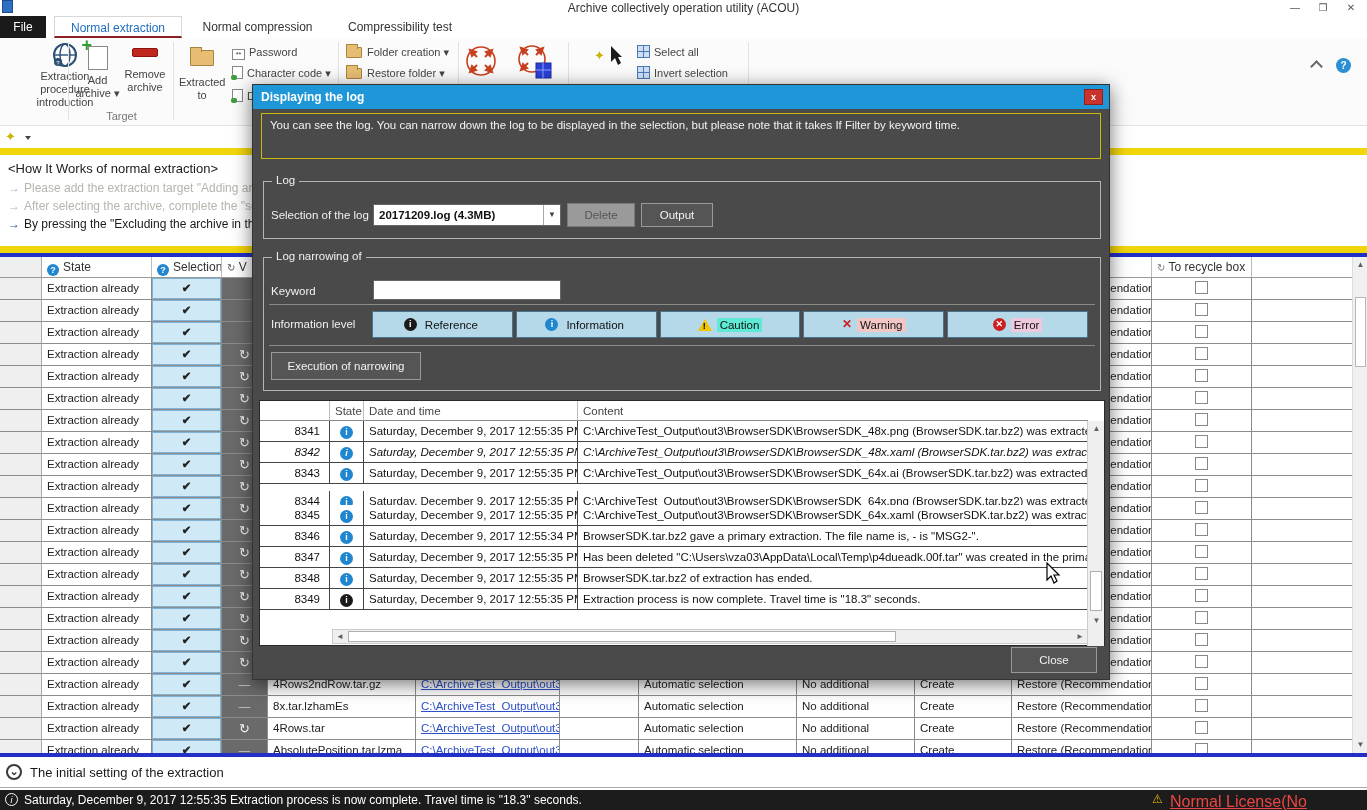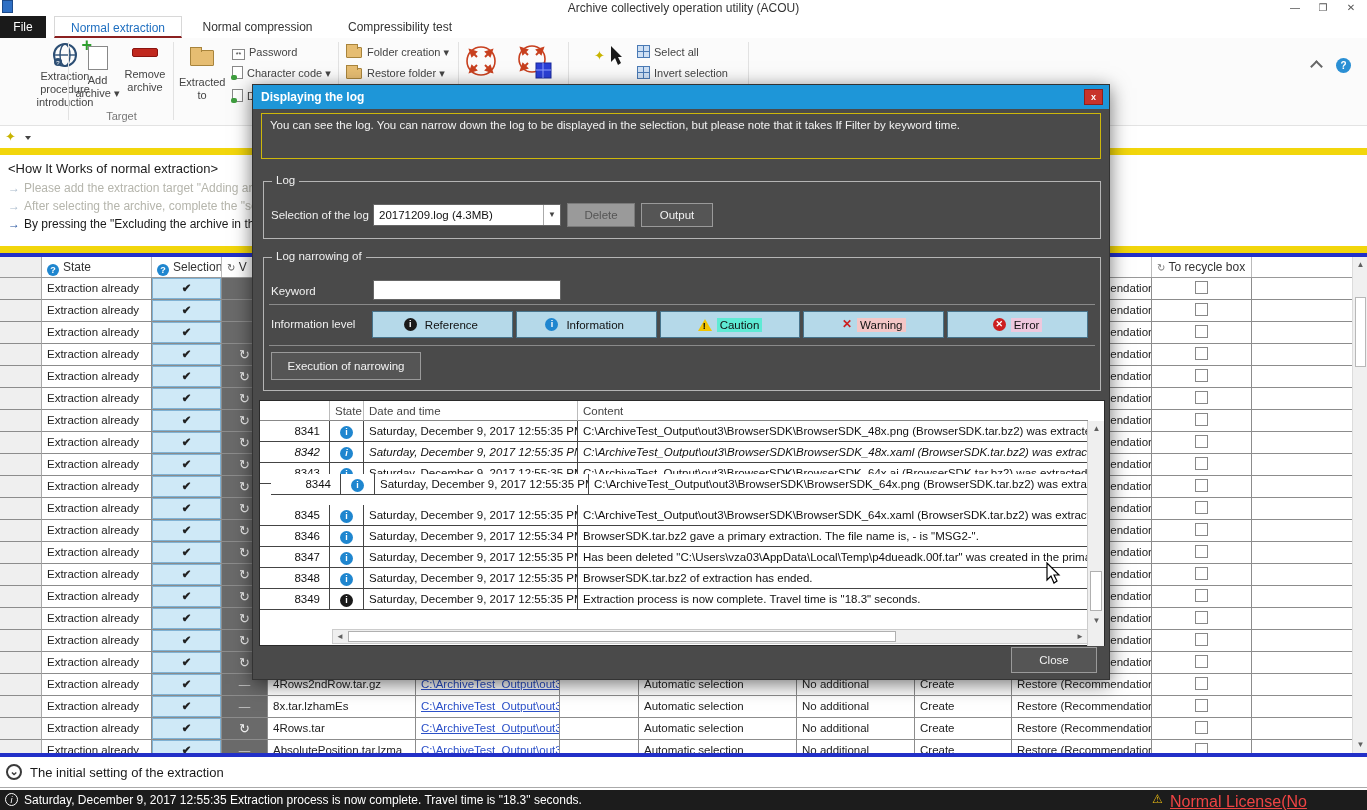--- a/index.html
+++ b/index.html
@@ -652,21 +652,21 @@
 
   <div class="abs" id="dialog">
     <div id="dlg-title">Displaying the log</div>
     <div id="dlg-close">x</div>
     <div id="dlg-msg">You can see the log. You can narrow down the log to be displayed in the selection, but please note that it takes If Filter by keyword time.</div>
 
     <div class="grpbox" style="left:10px;top:96px;width:838px;height:58px;">
       <span class="grplabel">Log</span>
     </div>
     <div class="dlglabel" style="left:18px;top:124px;width:100px;">Selection of the log</div>
-    <div class="combo" style="left:120px;top:119px;width:188px;height:22px;">
+    <div class="combo" style="left:120px;top:119px;width:188px;height:22px;font-weight:bold;">
       <span>20171209.log (4.3MB)</span>
       <span class="carr">▼</span>
     </div>
     <div class="dbtn disabled" style="left:314px;top:118px;width:68px;height:24px;line-height:22px;">Delete</div>
     <div class="dbtn" style="left:388px;top:118px;width:72px;height:24px;line-height:22px;">Output</div>
 
     <div class="grpbox" style="left:10px;top:172px;width:838px;height:134px;">
       <span class="grplabel">Log narrowing of</span>
     </div>
     <div class="dlglabel" style="left:18px;top:200px;">Keyword</div>
@@ -715,21 +715,21 @@
             <div class="dcell d-state"><span class="st-dot ic-blue">i</span></div>
             <div class="dcell d-date">Saturday, December 9, 2017 12:55:35 PM</div>
             <div class="dcell d-content">C:\ArchiveTest_Output\out3\BrowserSDK\BrowserSDK_48x.xaml (BrowserSDK.tar.bz2) was extracted.</div>
           </div>
           <div class="drow" style="top: 62px;">
             <div class="dcell d-num">8343</div>
             <div class="dcell d-state"><span class="st-dot ic-blue">i</span></div>
             <div class="dcell d-date">Saturday, December 9, 2017 12:55:35 PM</div>
             <div class="dcell d-content">C:\ArchiveTest_Output\out3\BrowserSDK\BrowserSDK_64x.ai (BrowserSDK.tar.bz2) was extracted.</div>
           </div>
-          <div class="drow" style="top: 73px; margin-left: 11px;">
+          <div class="drow" style="top: 90px;">
             <div class="dcell d-num">8344</div>
             <div class="dcell d-state"><span class="st-dot ic-blue">i</span></div>
             <div class="dcell d-date">Saturday, December 9, 2017 12:55:35 PM</div>
             <div class="dcell d-content">C:\ArchiveTest_Output\out3\BrowserSDK\BrowserSDK_64x.png (BrowserSDK.tar.bz2) was extracted.</div>
           </div>
           <div class="drow" style="top: 104px;">
             <div class="dcell d-num">8345</div>
             <div class="dcell d-state"><span class="st-dot ic-blue">i</span></div>
             <div class="dcell d-date">Saturday, December 9, 2017 12:55:35 PM</div>
             <div class="dcell d-content">C:\ArchiveTest_Output\out3\BrowserSDK\BrowserSDK_64x.xaml (BrowserSDK.tar.bz2) was extracted.</div>

